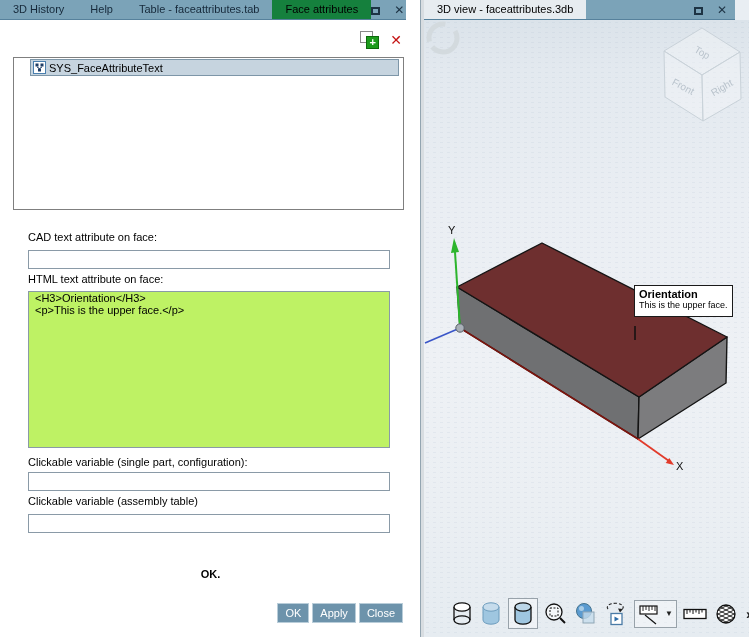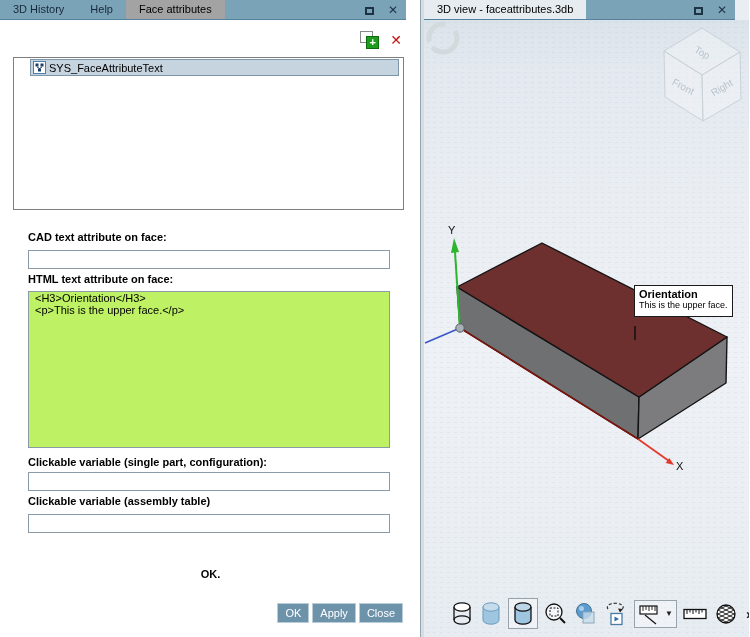--- a/index.html
+++ b/index.html
@@ -3,36 +3,36 @@
 <meta charset="utf-8">
 <style>
   * { margin:0; padding:0; box-sizing:border-box; }
   html,body { width:750px; height:637px; font-family:"Liberation Sans","DejaVu Sans",sans-serif; background:#fff; overflow:hidden; }
   #app { position:relative; width:750px; height:637px; display:flex; }
 
   
   #left-panel { position:relative; width:421px; height:637px; background:#fff; border-right:1px solid #93a5b1; }
   .tabbar { position:absolute; top:0; left:0; right:14px; height:20px; background:#7ba3b8; border-bottom:1px solid #56819c; display:flex; align-items:stretch; }
   .tab { font-size:11px; color:#16293a; padding:3px 13px 2px; cursor:default; white-space:nowrap; }
-  .tab.active { background:#a3a3a3; color:#000; }
+  .tab.active { background:#15803d; color:#000; }
   .win-ctrls { margin-left:auto; display:flex; align-items:center; padding-right:8px; gap:14px; }
   .max-box { display:inline-block; width:9px; height:8px; border:2px solid #1d3344; }
   .close-x { font-size:12px; font-weight:bold; color:#1d3344; line-height:1; }
 
   .panel-toolbar { position:absolute; top:31px; right:18px; display:flex; gap:11px; align-items:center; }
   .add-ic { position:relative; width:19px; height:18px; }
   .add-ic .sheet { position:absolute; left:0; top:0; width:13px; height:12px; border:1px solid #8a8a8a; background:#fff; }
   .add-ic .plus { position:absolute; right:0; bottom:0; width:13px; height:13px; background:#1d9b1d; border:1px solid #0d6b0d; color:#fff; font-size:11px; font-weight:bold; line-height:11px; text-align:center; }
   .del-ic { color:#c41212; font-size:14px; font-weight:bold; line-height:1; }
 
   #attr-list { position:absolute; left:13px; top:57px; width:391px; height:153px; border:1px solid #7f7f7f; background:#fff; overflow:hidden; }
   .list-row { margin:1px 4px 0 16px; height:17px; background:#c6d4df; border:1px solid #7d96a8; display:flex; align-items:center; padding:0 2px; }
   .list-row .lbl { font-size:11px; color:#000; padding-left:3px; }
 
-  .fld-label { position:absolute; left:28px; font-size:11px; font-weight:700; color:#000; }
+  .fld-label { position:absolute; left:28px; font-size:11px; font-weight:400; color:#000; }
   .txt-input { position:absolute; left:28px; width:362px; height:19px; border:1px solid #8a9aa7; background:#fff; font:11px "Liberation Sans",sans-serif; padding:0 4px; }
   #html-textarea { position:absolute; left:28px; top:291px; width:362px; height:157px; border:1px solid #8a9aa7; background:#bef264; font:11px "Liberation Sans",sans-serif; padding:0 6px; resize:none; overflow:auto; }
 
   #status-text { position:absolute; top:568px; left:0; width:421px; text-align:center; font-size:11px; font-weight:bold; color:#000; }
   #dlg-buttons { position:absolute; top:603px; right:17px; display:flex; gap:3px; }
   .dlg-btn { background:#6d93ab; border:1px solid #b9cdd9; color:#fff; font:11px "Liberation Sans",sans-serif; padding:3px 7px; cursor:default; }
 
   
   #divider { width:3px; height:637px; background:#d8dde1; }
 
@@ -60,20 +60,21 @@
 </style>
 </head>
 <body>
 
 <div id="app">
 
   <div id="left-panel">
     <div class="tabbar">
       <div class="tab">3D History</div>
       <div class="tab">Help</div>
+      <div class="tab">Table - faceattributes.tab</div>
       <div class="tab active">Face attributes</div>
       <div class="win-ctrls">
         <span><span class="max-box"></span></span>
         <span class="close-x">✕</span>
       </div>
     </div>
 
     <div class="panel-toolbar">
       <span class="add-ic">
         <span class="sheet"></span>

